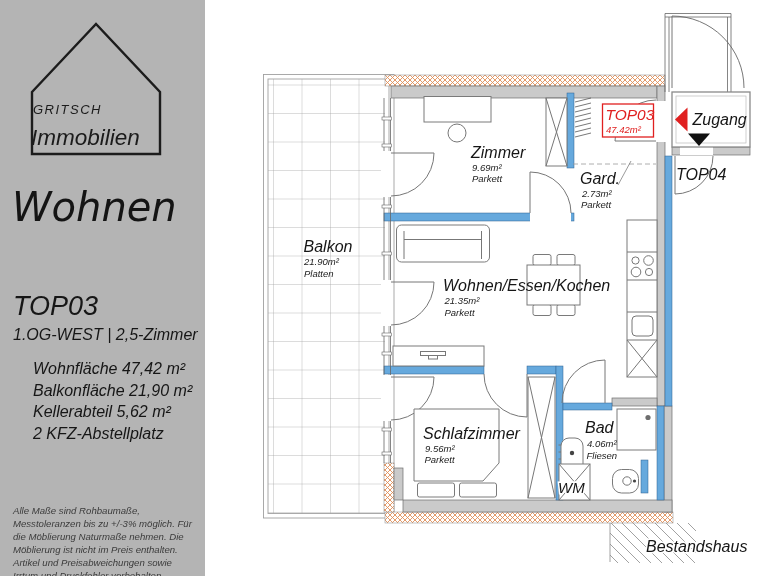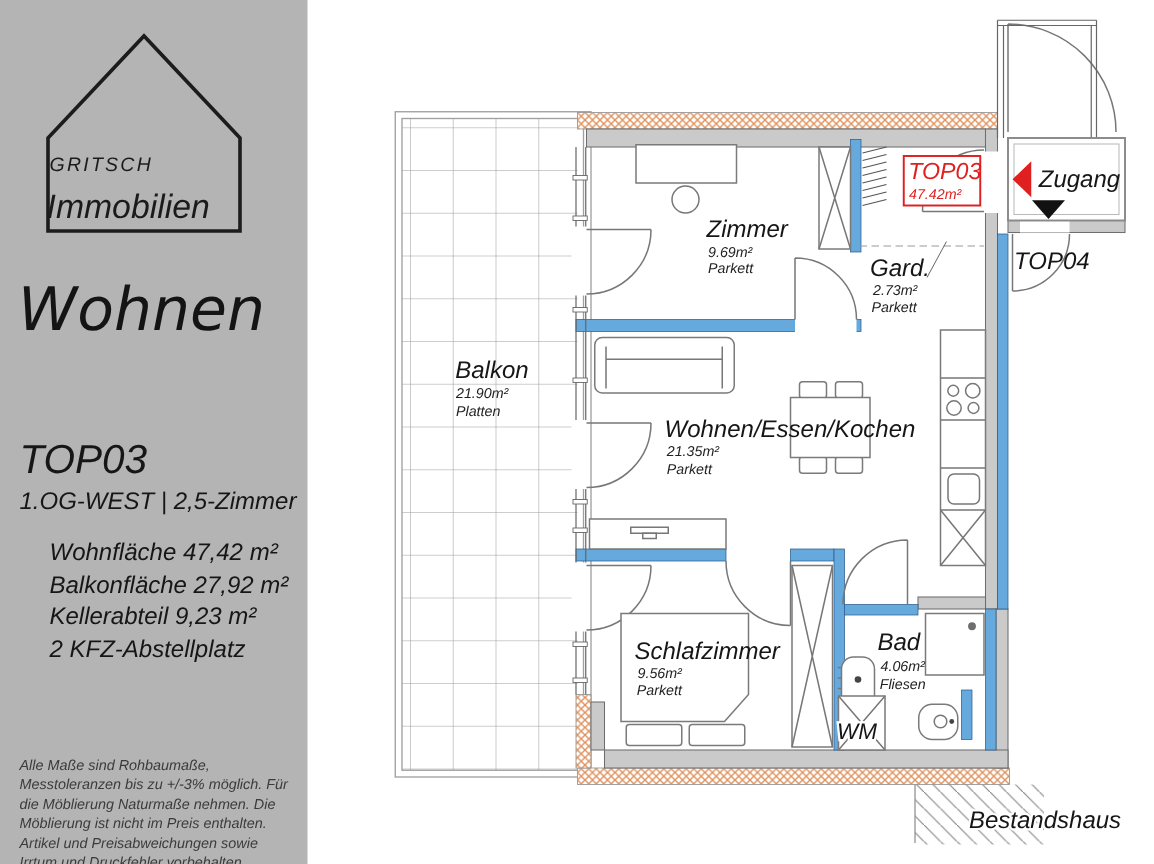--- a/index.html
+++ b/index.html
@@ -44,22 +44,22 @@
       <text x="33" y="112" class="brand-top">GRITSCH</text>
       <text x="31" y="143" class="brand-bottom">Immobilien</text>
     </svg>
     <div class="title">
       <div>Wohnen</div>
     </div>
     <div class="unit">TOP03</div>
     <div class="unit-sub">1.OG-WEST | 2,5-Zimmer</div>
     <div class="facts">
       <div>Wohnfläche 47,42 m²</div>
-      <div>Balkonfläche 27,92 m²</div>
-      <div>Kellerabteil 9,23 m²</div>
+      <div>Balkonfläche 21,90 m²</div>
+      <div>Kellerabteil 5,62 m²</div>
       <div>2 KFZ-Abstellplatz</div>
     </div>
     <div class="disclaimer">Alle Maße sind Rohbaumaße, Messtoleranzen bis zu +/-3% möglich. Für die Möblierung Naturmaße nehmen. Die Möblierung ist nicht im Preis enthalten. Artikel und Preisabweichungen sowie Irrtum und Druckfehler vorbehalten.</div>
   </aside>
 
   <svg class="plan" width="769" height="576" viewBox="0 0 769 576">
     <defs>
       <pattern id="insul" width="5" height="5" patternUnits="userSpaceOnUse">
         <rect width="5" height="5" fill="#fff"></rect>
         <path d="M0 0L5 5M5 0L0 5" fill="none" style="stroke:var(--insulation,#e0905a);stroke-width:.9"></path>

